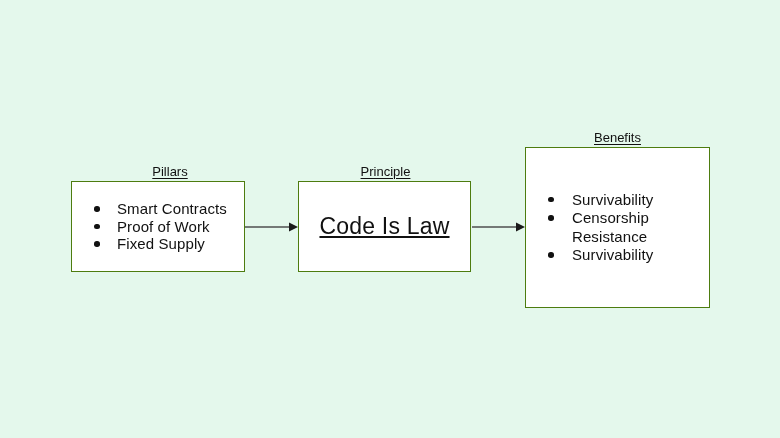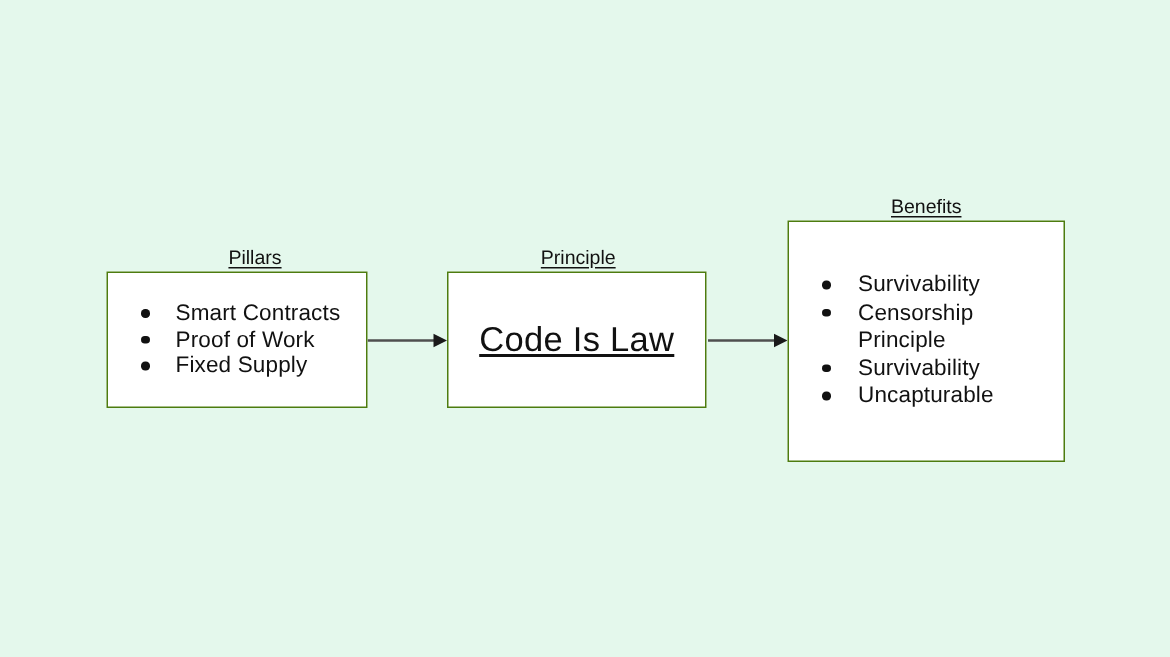--- a/index.html
+++ b/index.html
@@ -106,27 +106,23 @@
   <div class="group" style="left:525px; top:130px; width:185px;">
     <span class="group-title">Benefits</span>
     <div class="box box-benefits">
       <ul class="bullet-list benefits-list">
         <li>
           <span class="dot"></span>
           <span>Survivability</span>
         </li>
         <li>
           <span class="dot"></span>
-          <span>Censorship Principle</span>
+          <span>Censorship Resistance</span>
         </li>
         <li>
           <span class="dot"></span>
           <span>Survivability</span>
-        </li>
-        <li>
-          <span class="dot"></span>
-          <span>Uncapturable</span>
         </li>
       </ul>
     </div>
   </div>
 
 </div>
 
 </body></html>

